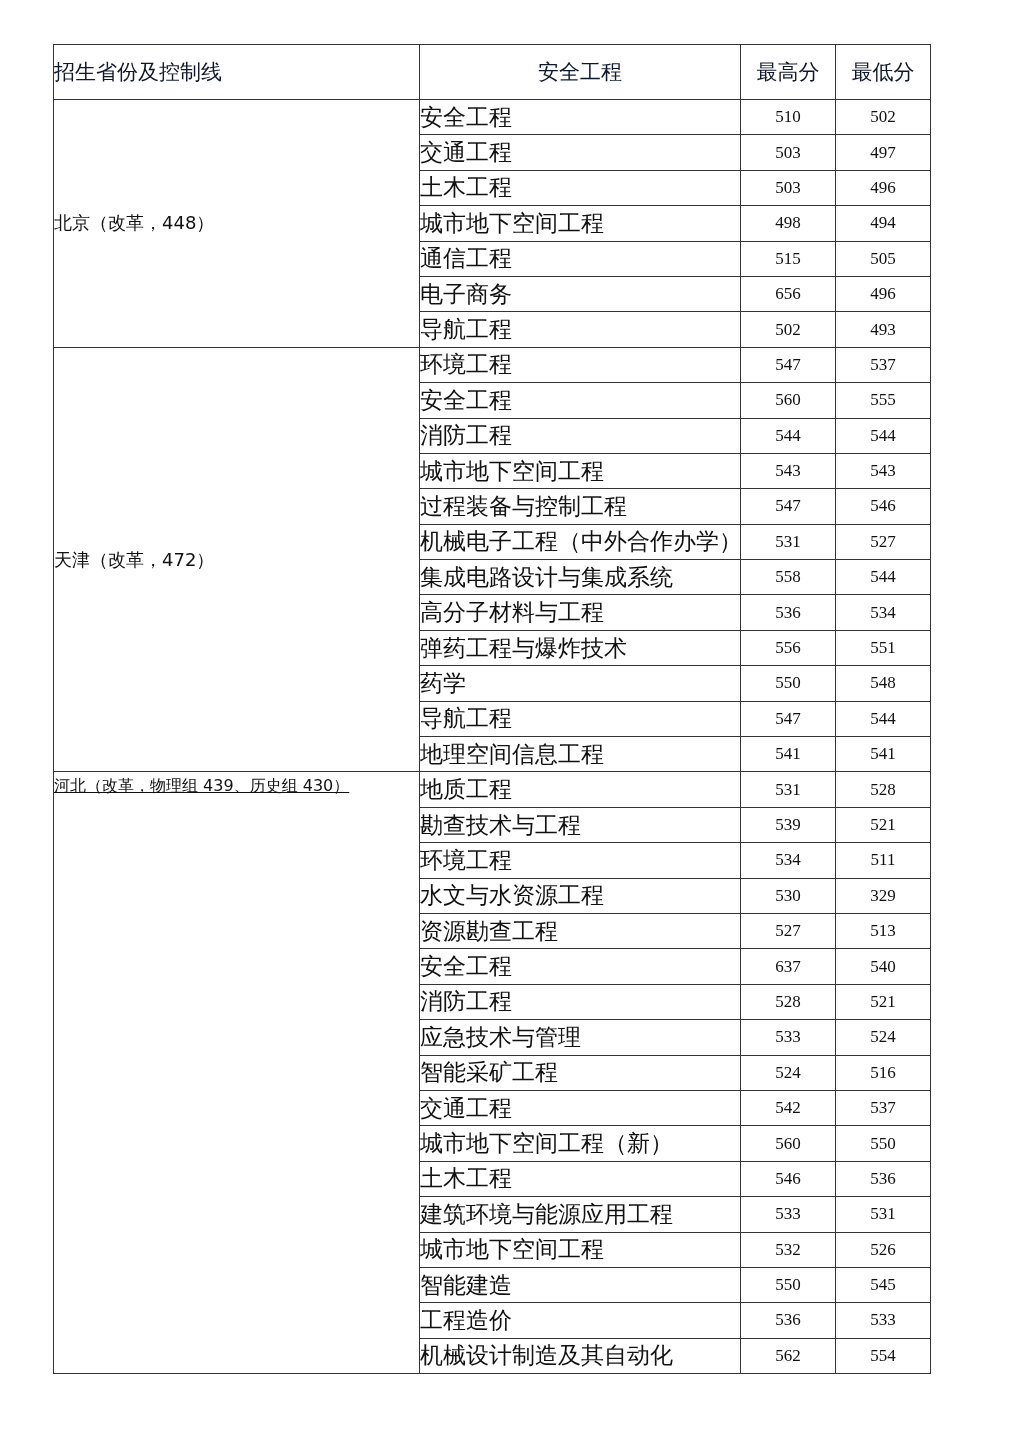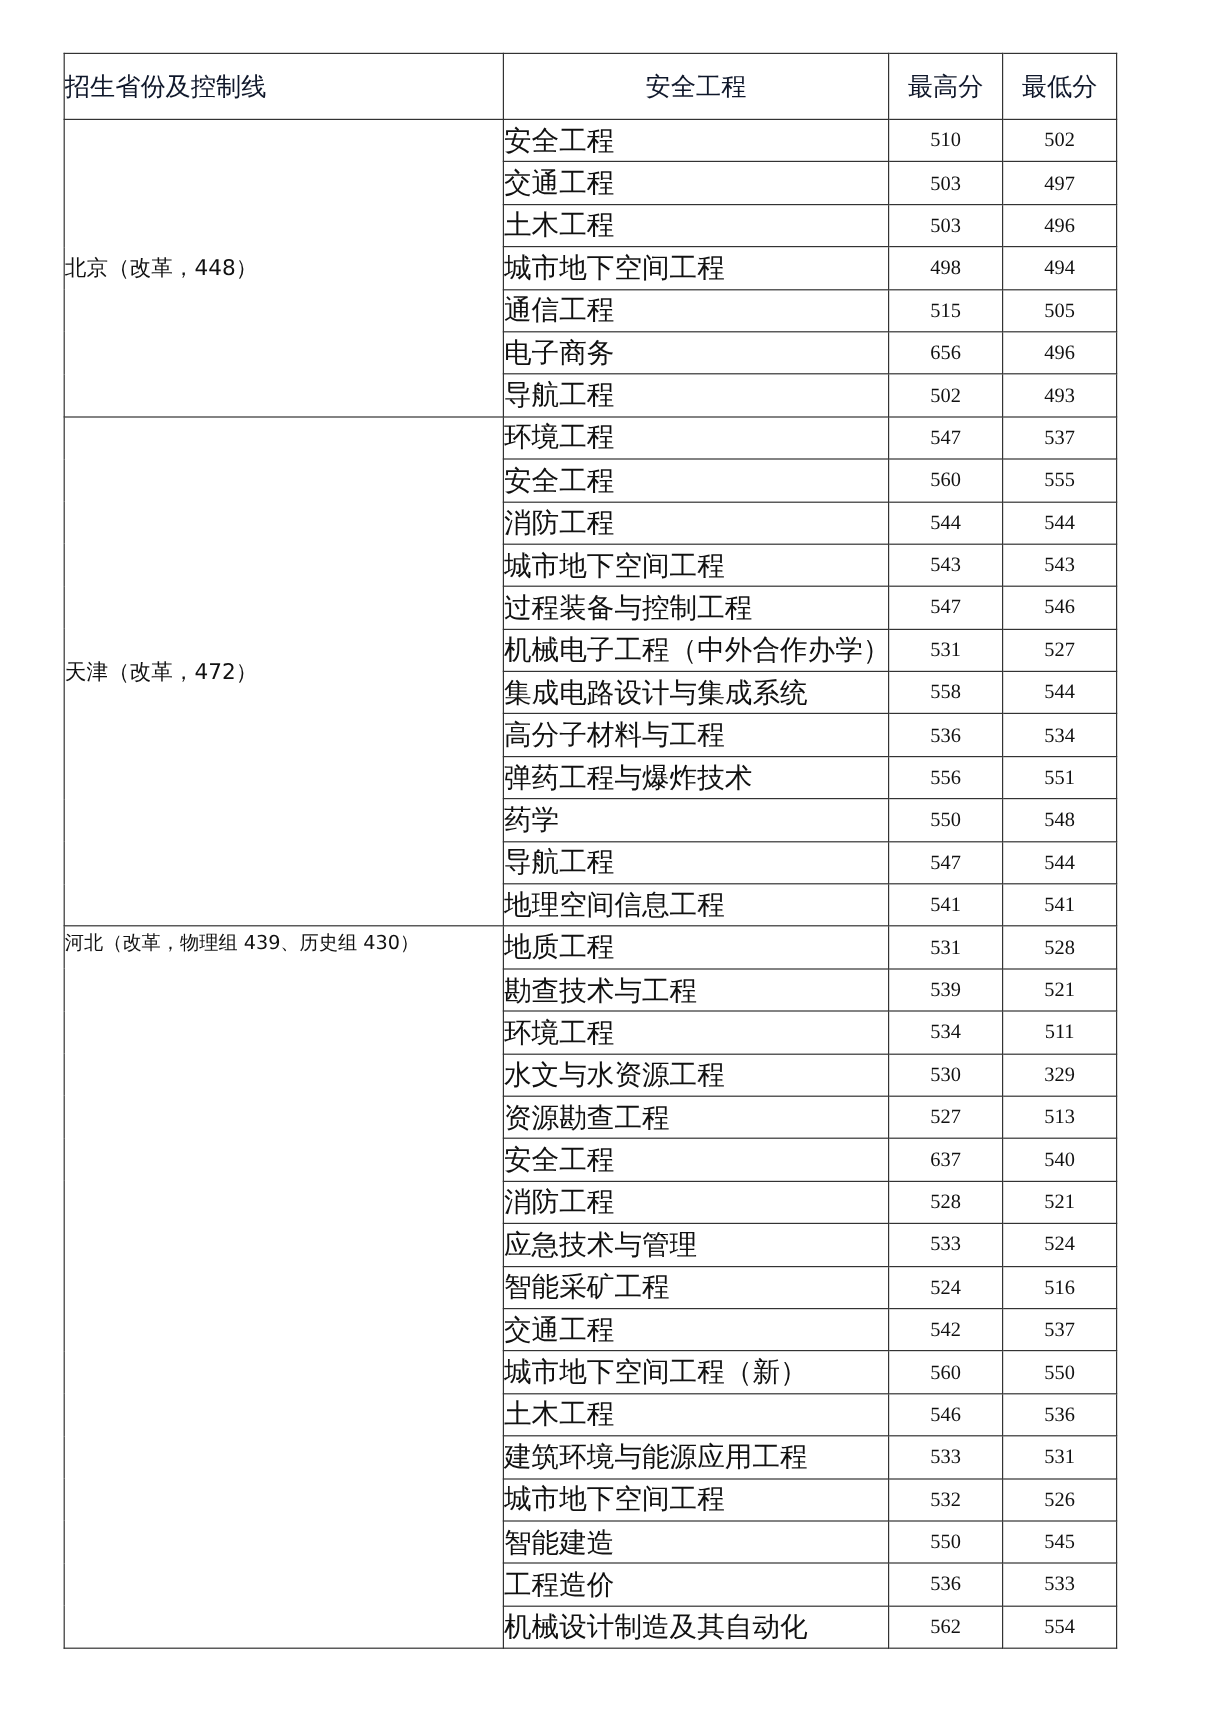--- a/index.html
+++ b/index.html
@@ -23,21 +23,21 @@
   }
   th.col-prov { text-align: left; padding-left: 10px; }
   th.col-major { text-align: center; }
   th.col-max, th.col-min { text-align: center; }
   td.prov {
     font-family: "DejaVu Sans", "Liberation Sans", sans-serif;
     font-size: 18px;
     padding-left: 10px;
     vertical-align: middle;
   }
-  td.prov.top { vertical-align: top; padding-top: 4px; font-size: 16px; }
+  td.prov.top { vertical-align: top; padding-top: 4px; font-size: 16px; text-decoration: underline; }
   td.major {
     height: 34.4px;
     font-size: 23px;
     padding-left: 10px;
     text-align: left;
   }
   td.num {
     font-family: "Liberation Serif", "DejaVu Serif", serif;
     font-size: 17px;
     text-align: center;

